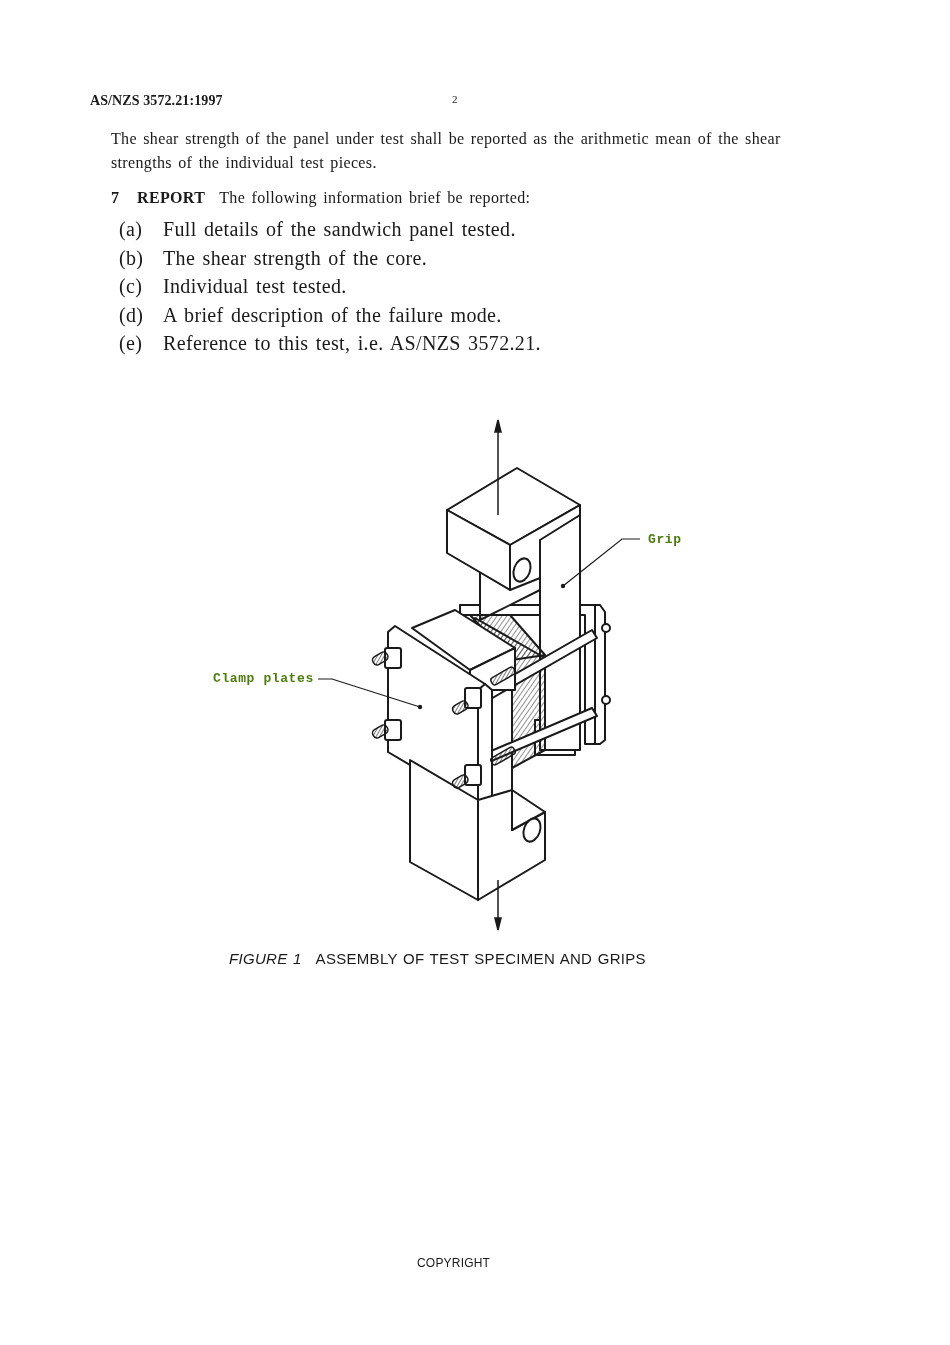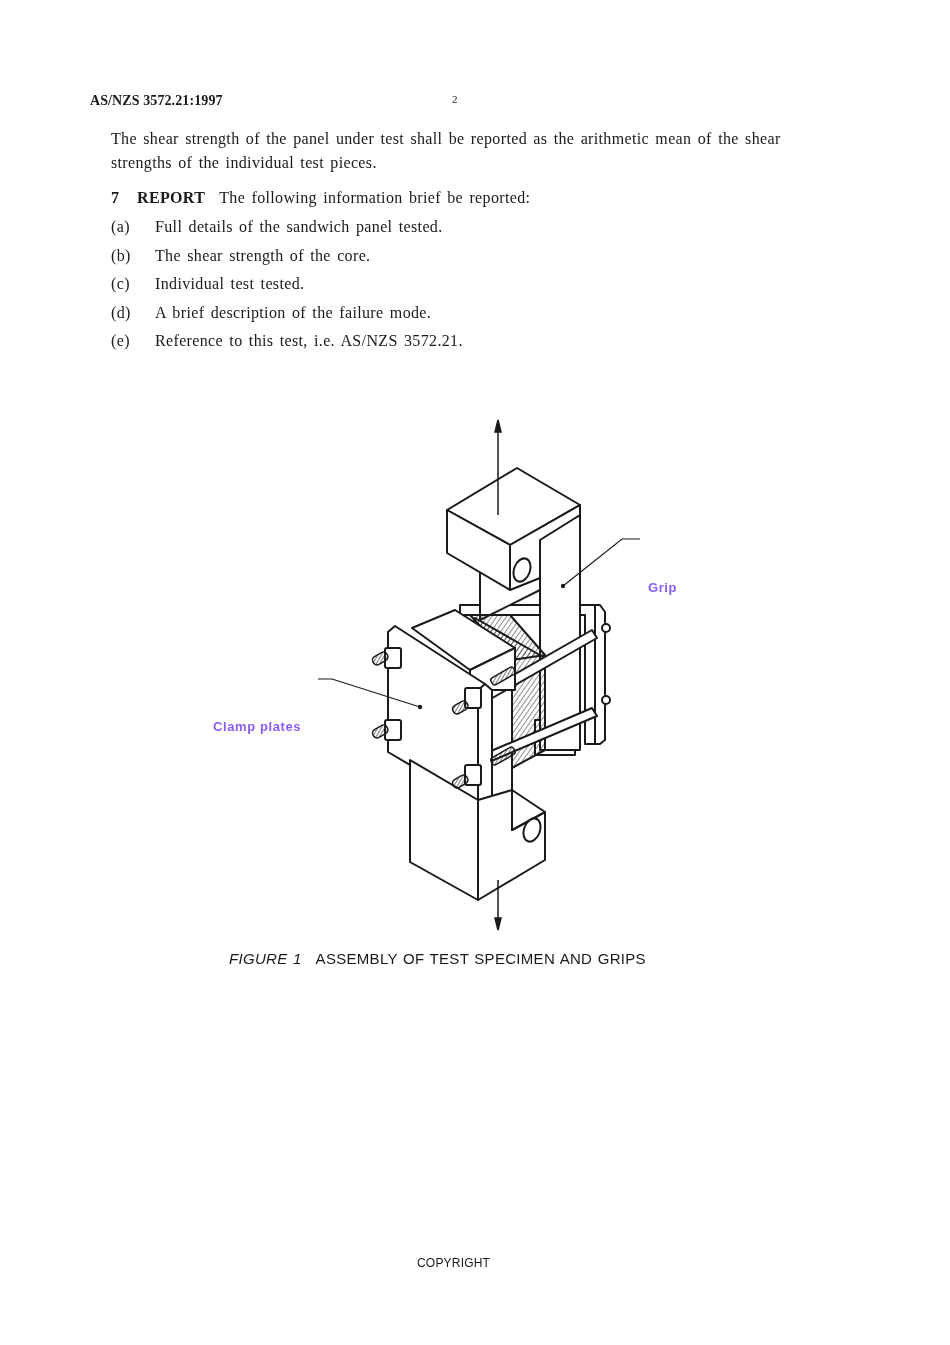--- a/index.html
+++ b/index.html
@@ -6,24 +6,24 @@
   body { width: 950px; height: 1345px; position: relative; overflow: hidden; color: #1a1a1a; }
   .serif { font-family: "Liberation Serif", "DejaVu Serif", serif; }
   .sans { font-family: "Liberation Sans", "DejaVu Sans", sans-serif; }
   .hdr-std { position: absolute; left: 90px; top: 93px; font-size: 14px; font-weight: bold; letter-spacing: 0.1px; }
   .hdr-page { position: absolute; left: 452px; top: 93px; font-size: 11px; }
   .para { position: absolute; left: 111px; top: 127px; width: 700px; font-size: 16px; line-height: 24px; letter-spacing: 0.35px; word-spacing: 2px; }
   .report-head { position: absolute; left: 111px; top: 189px; font-size: 16px; letter-spacing: 0.35px; word-spacing: 2px; white-space: nowrap; }
   .report-head b { font-weight: bold; text-align: right; }
   .report-num { display: inline-block; width: 26px; font-weight: bold; }
   .report-title { margin-right: 14px; }
-  .list-item { position: absolute; left: 111px; font-size: 16px; letter-spacing: 0.35px; word-spacing: 2px; white-space: nowrap; }
+  .list-item { position: absolute; left: 119px; font-size: 20px; letter-spacing: 0.35px; word-spacing: 2px; white-space: nowrap; }
   .list-label { display: inline-block; width: 44px; }
   .figure { position: absolute; left: 200px; top: 410px; width: 500px; height: 530px; }
-  .fig-label { position: absolute; font-size: 13px; font-weight: bold; letter-spacing: 0.6px; font-family: Liberation Sans, sans-serif; color: #8b5cf6; margin-top: 48px; }
+  .fig-label { position: absolute; font-size: 13px; font-weight: bold; letter-spacing: 0.6px; font-family: Liberation Mono, monospace; color: #4d7c0f; }
   .caption { position: absolute; left: 229px; top: 950px; font-size: 15px; letter-spacing: 0.3px; word-spacing: 1px; white-space: nowrap; }
   .caption .cap-num { margin-right: 14px; font-style: italic; }
   .footer { position: absolute; left: 417px; top: 1256px; font-size: 12px; letter-spacing: 0.2px; }
 </style>
 </head>
 <body>
 
 <div class="hdr-std serif">AS/NZS 3572.21:1997</div>
 <div class="hdr-page serif">2</div>
 

